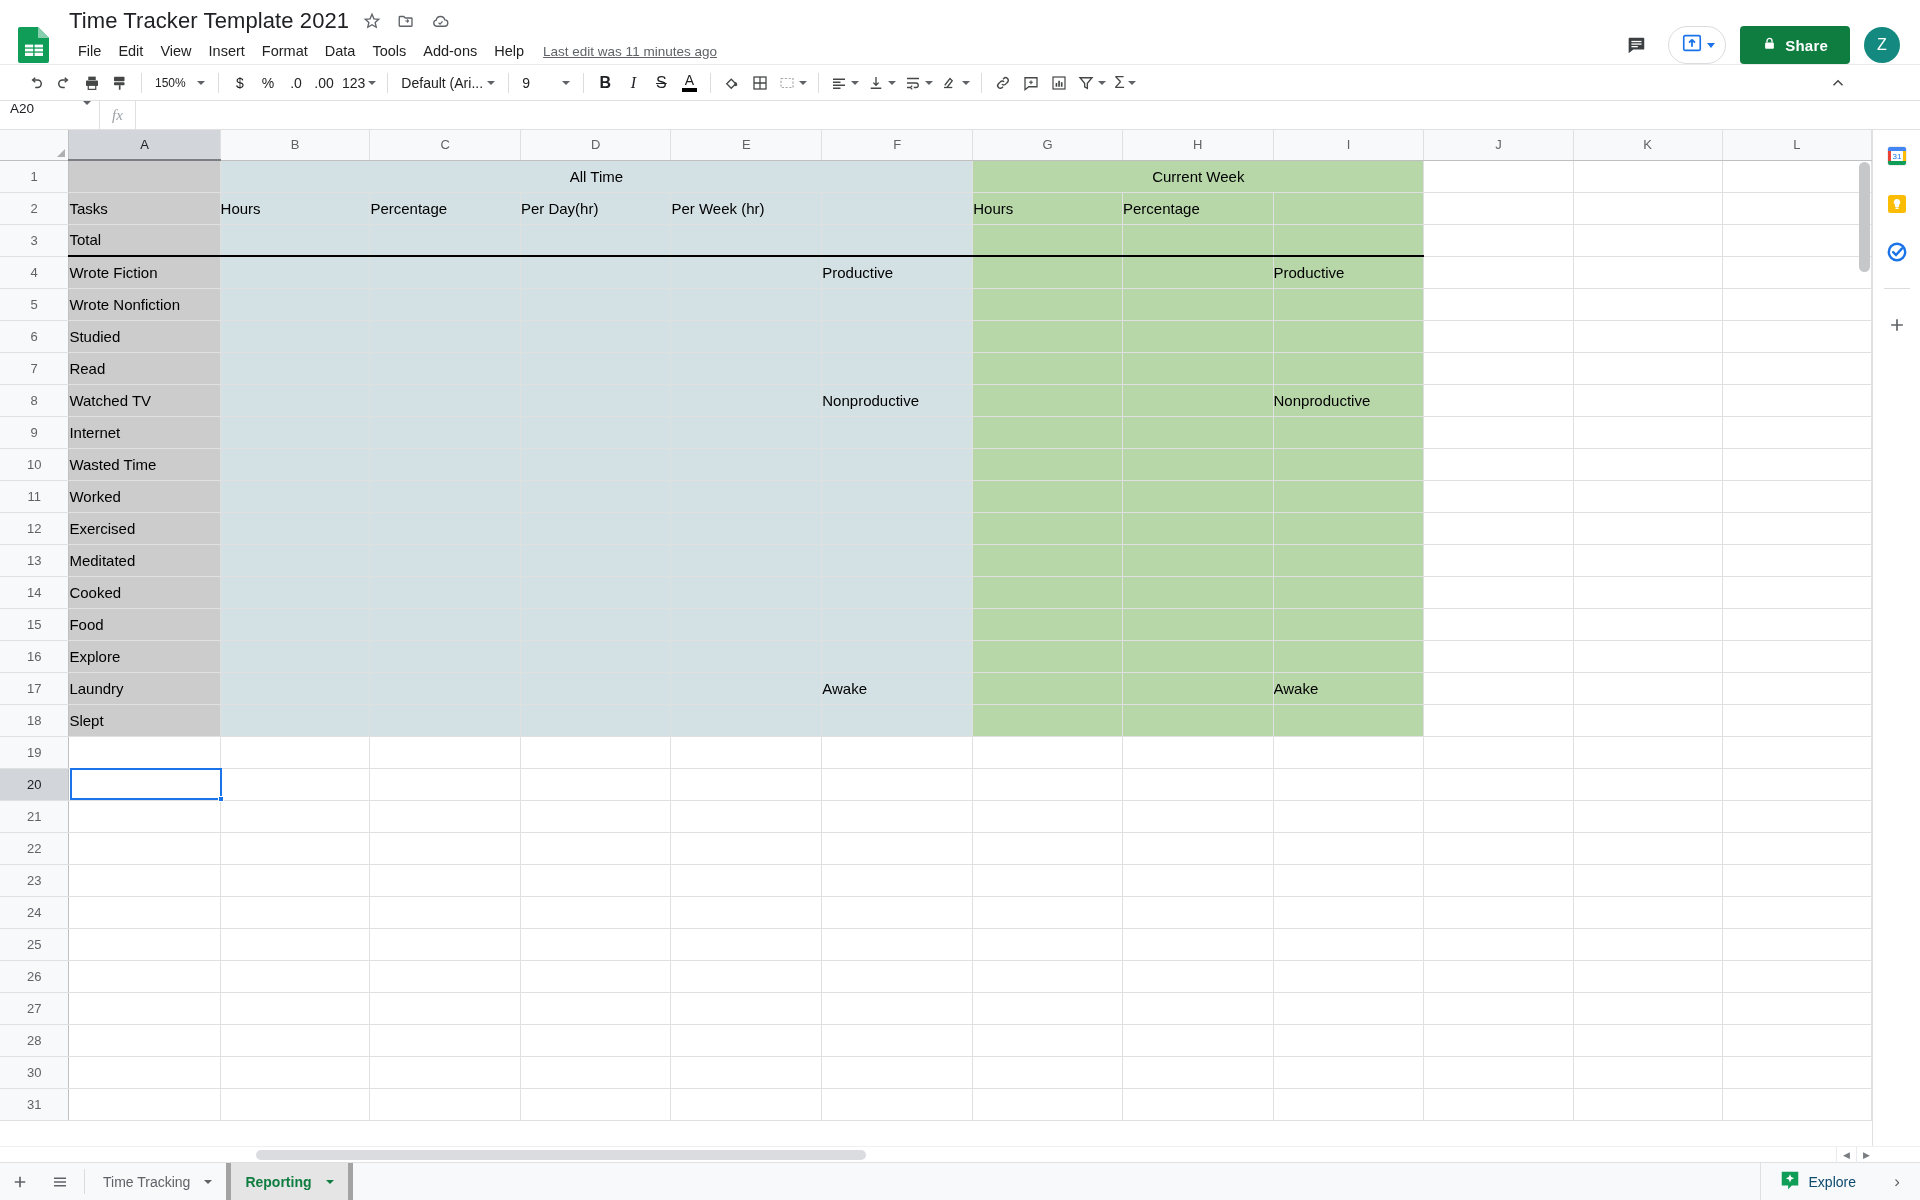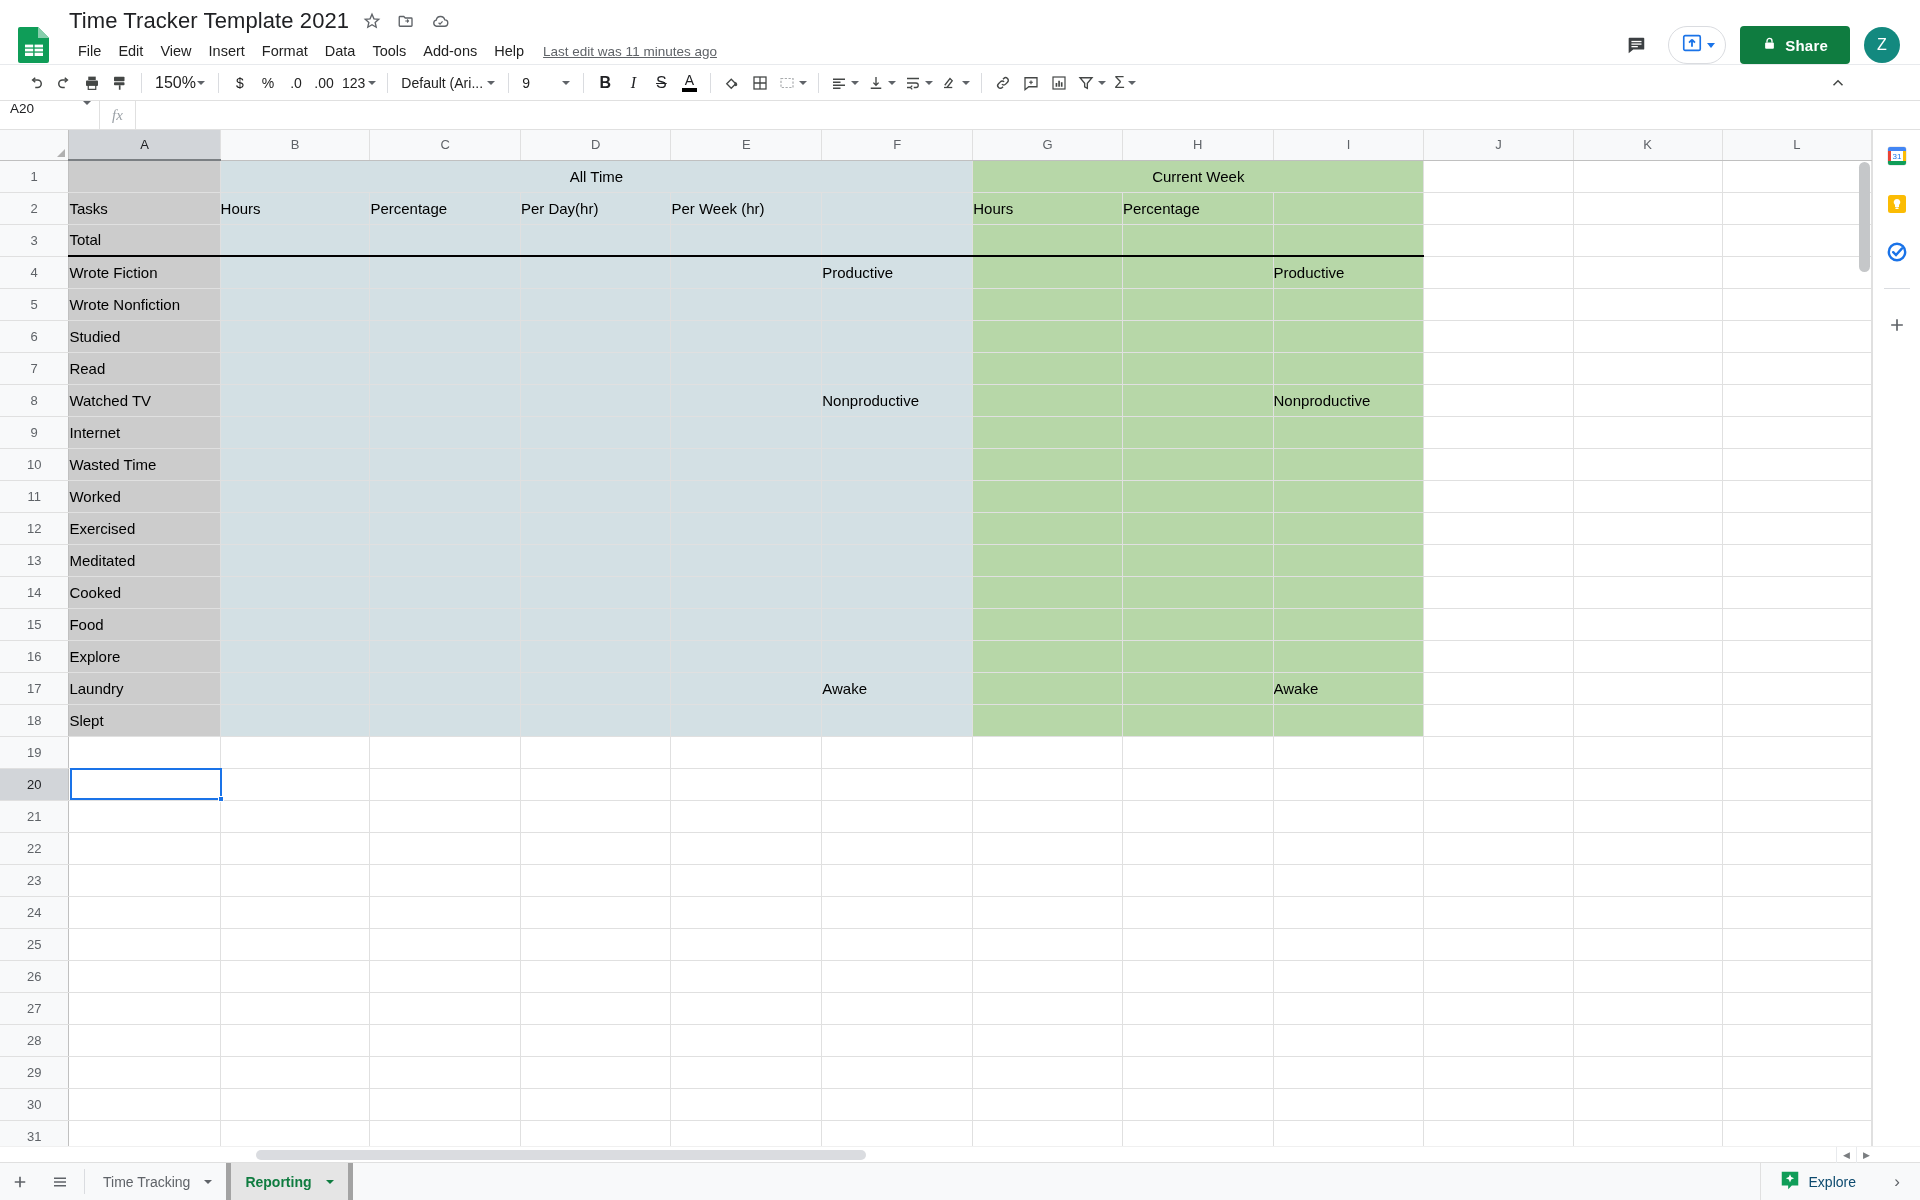--- a/index.html
+++ b/index.html
@@ -37,21 +37,21 @@
               gap: 8px; padding: 0 22px; font-size: 15px; font-weight: bold; cursor: pointer; border: none; letter-spacing:.2px;}
   .avatar { width: 36px; height: 36px; border-radius: 50%; background: #13897f; color: #fff; display: flex;
             align-items: center; justify-content: center; font-size: 16px; cursor: pointer; }
 
   
   .toolbar { height: 36px; display: flex; align-items: center; padding: 0 10px 0 22px; gap: 0;
              border-top: 1px solid #e8eaed; flex: 0 0 auto; position: relative; }
   .tb { height: 28px; min-width: 28px; border-radius: 4px; display: flex; align-items: center; justify-content: center;
         color: #444746; cursor: pointer; font-size: 14px; padding: 0 4px; }
   .tbsep { width: 1px; height: 20px; background: #dadce0; margin: 0 7px; }
-  .tbzoom { width: 62px; justify-content: space-between; padding: 0 6px; font-size: 16px; color: #222; }
+  .tbzoom { width: 62px; justify-content: space-between; padding: 0 6px; font-size: 12px; color: #222; }
   .tbfont { width: 106px; justify-content: space-between; padding: 0 6px; font-size: 14px; color: #222; }
   .tbsize { width: 60px; justify-content: space-between; padding: 0 6px; font-size: 14px; color: #222; }
   .tbtxt { font-size: 14px; color: #222; }
   .arrowdn { width: 0; height: 0; border-left: 4px solid transparent; border-right: 4px solid transparent;
              border-top: 4.5px solid #5f6368; }
   .tbcollapse { position: absolute; right: 68px; }
 
   
   .formulabar { height: 30px; display: flex; align-items: stretch; border-top: 1px solid #e0e0e0;
                 border-bottom: 1px solid #e0e0e0; background: #fff; flex: 0 0 auto; }
@@ -809,35 +809,20 @@
               <td class="cell "></td>
               <td class="cell "></td>
               <td class="cell "></td>
               <td class="cell "></td>
               <td class="cell "></td>
               <td class="cell "></td>
               <td class="cell "></td>
               <td class="cell "></td>
             </tr>
             <tr>
-              <th class="rowh">29</th>
-              <td class="cell "></td>
-              <td class="cell "></td>
-              <td class="cell "></td>
-              <td class="cell "></td>
-              <td class="cell "></td>
-              <td class="cell "></td>
-              <td class="cell "></td>
-              <td class="cell "></td>
-              <td class="cell "></td>
-              <td class="cell "></td>
-              <td class="cell "></td>
-              <td class="cell "></td>
-            </tr>
-            <tr>
               <th class="rowh">30</th>
               <td class="cell "></td>
               <td class="cell "></td>
               <td class="cell "></td>
               <td class="cell "></td>
               <td class="cell "></td>
               <td class="cell "></td>
               <td class="cell "></td>
               <td class="cell "></td>
               <td class="cell "></td>

